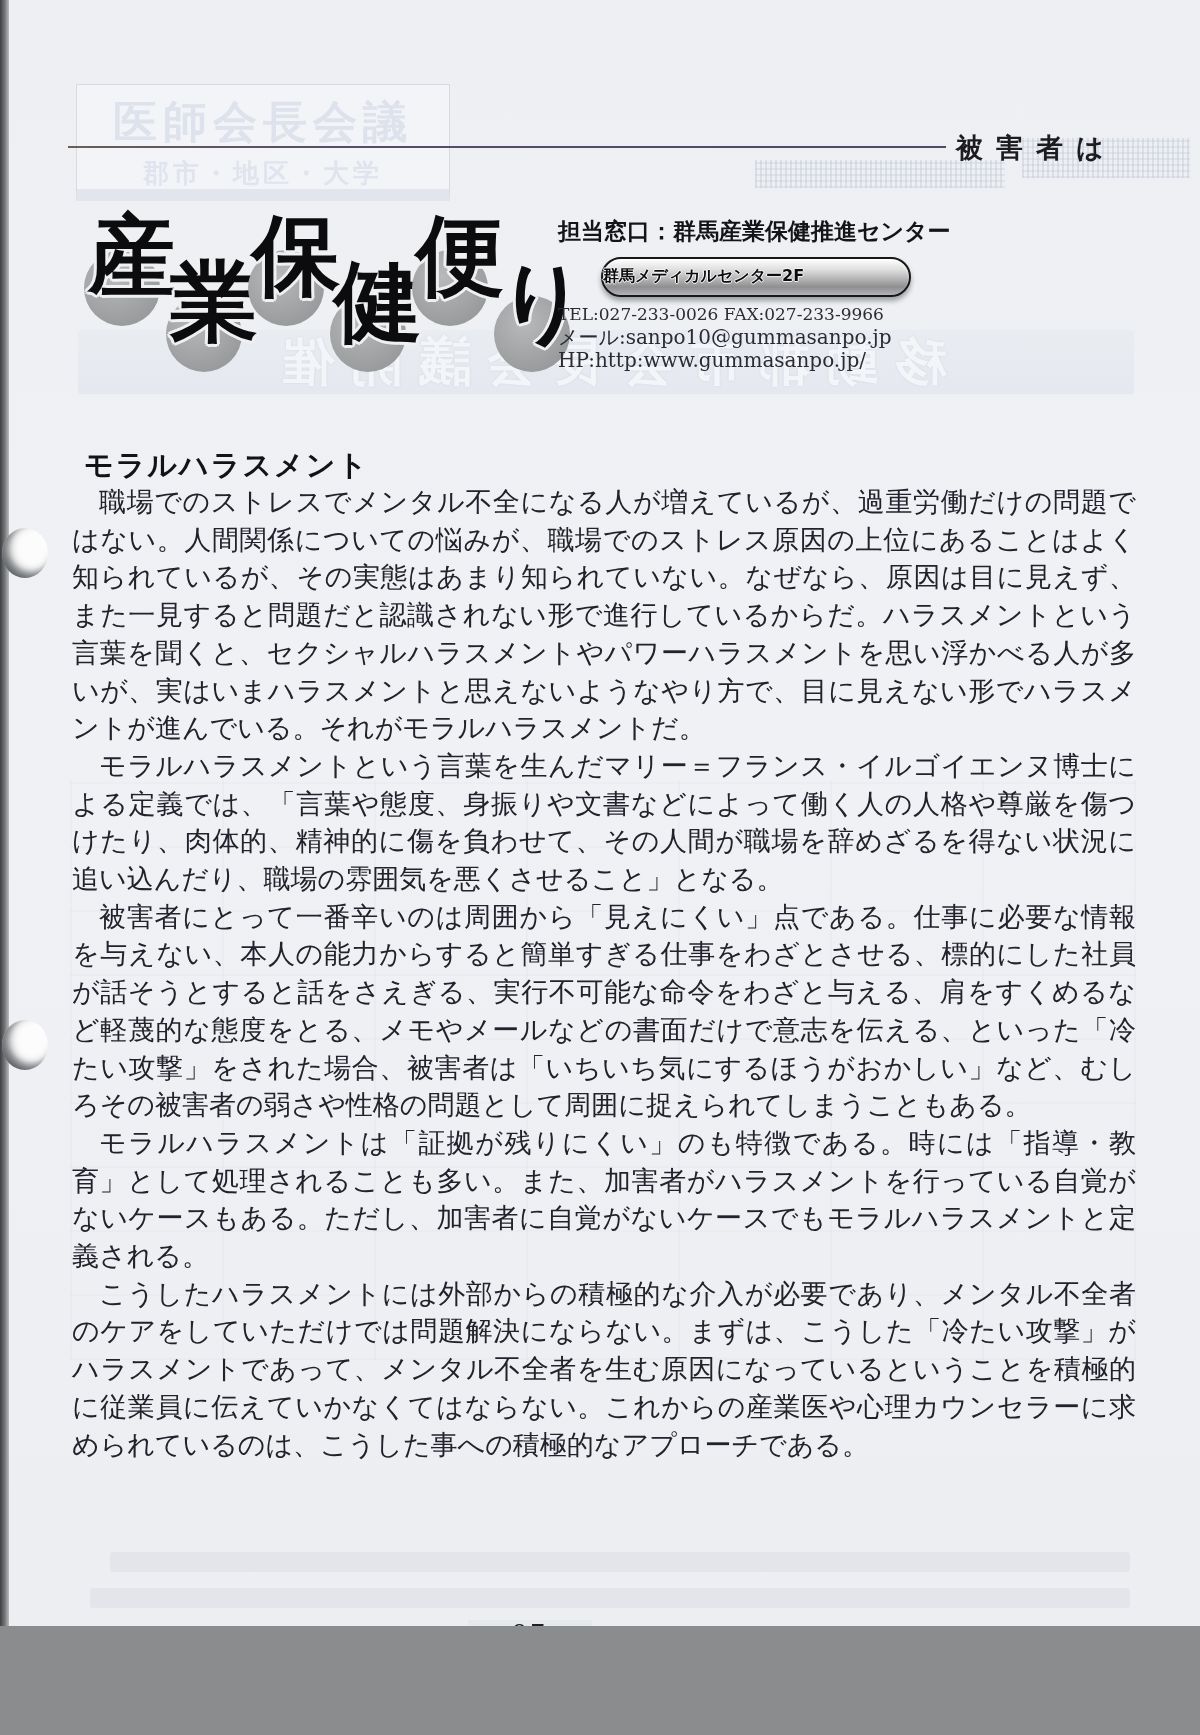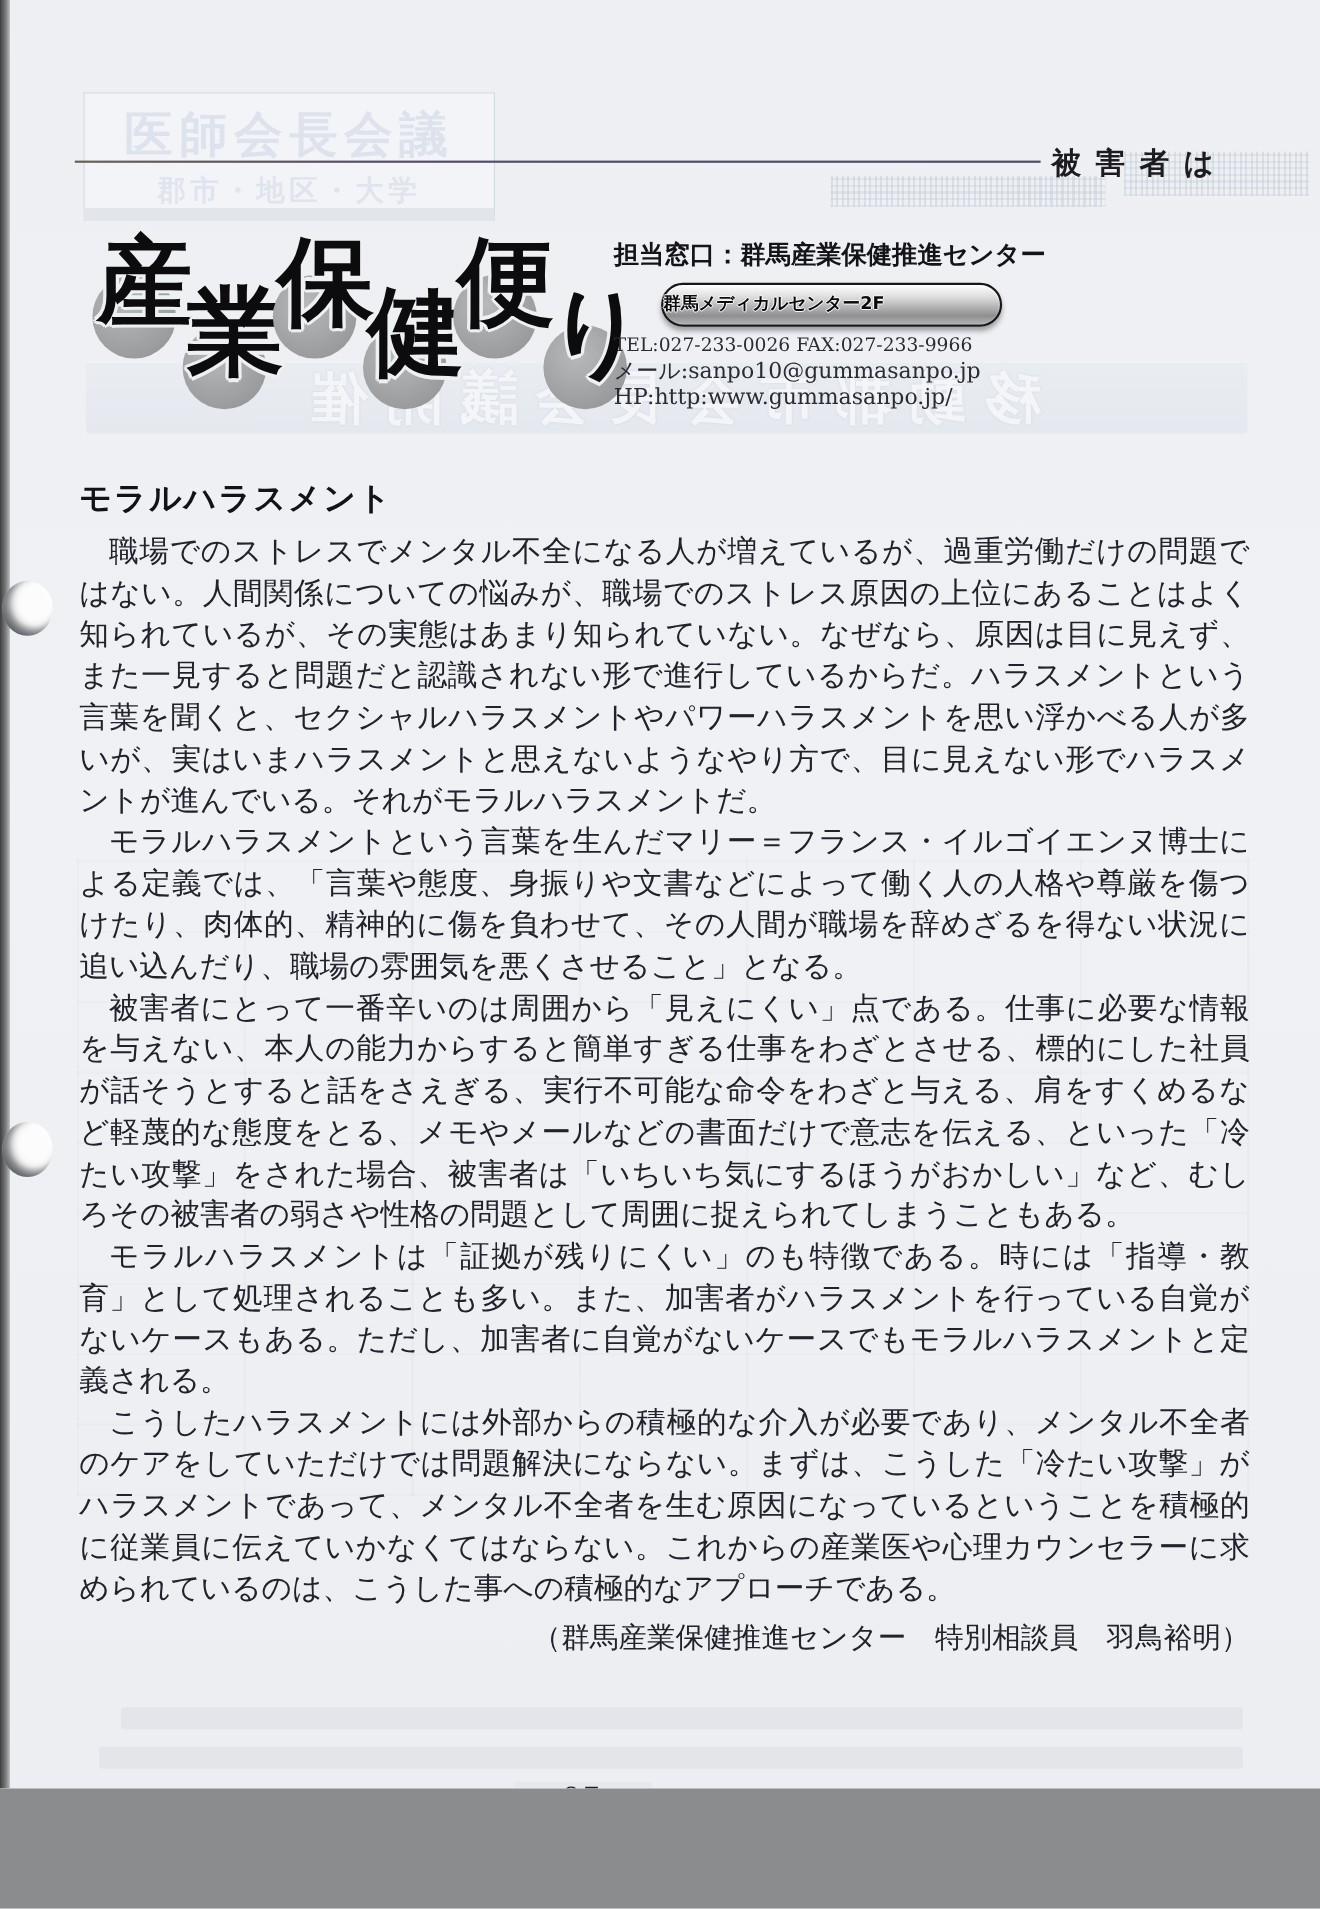--- a/index.html
+++ b/index.html
@@ -69,21 +69,21 @@
     font-size:23px;color:#141418;white-space:nowrap;}
   .pill{margin:10px auto 6px;width:306px;height:36px;line-height:33px;border-radius:20px;
     border:2px solid #17171a;
     background:linear-gradient(180deg,#ffffff 0%,#dedede 30%,#8f8f91 78%,#b3b3b5 100%);
     box-shadow:0 4px 5px rgba(40,42,46,.4), inset 0 1px 2px rgba(255,255,255,.9);
     font-family:"DejaVu Sans",sans-serif;font-weight:900;font-size:16px;color:#0b0b0d;
     text-shadow:-1px 0 0 #f4f4f4,1px 0 0 #f4f4f4,0 -1px 0 #f4f4f4,0 1px 0 #f4f4f4;}
   .contact-line{font-size:17px;color:#2a2b33;line-height:23px;white-space:nowrap;}
   .contact-line.small{font-size:20px;}
   
-  .article-heading{position:absolute;left:72px;top:434px;margin:0;z-index:2;
+  .article-heading{position:absolute;left:72px;top:434px;margin:12px;z-index:2;
     font-family:"DejaVu Sans",sans-serif;font-weight:bold;font-size:29px;
     letter-spacing:2px;color:#121217;}
   .article-body{position:absolute;left:72px;top:483px;width:1064px;z-index:2;
     font-size:27px;line-height:37.7px;text-align:justify;color:#21222b;}
   .article-body p{margin:0;text-indent:1em;}
   .signature{margin-top:8px;text-align:right;font-size:26px;color:#21222b;}
   
   .page-number{position:absolute;left:468px;top:1620px;font-size:24px;
     letter-spacing:3px;color:#1e1f24;z-index:2;background:rgba(222,226,231,.45);padding:0 6px;}
   .journal-info{position:absolute;right:116px;top:1623px;font-size:22px;
@@ -131,19 +131,18 @@
     <div class="contact-line small">HP:http:www.gummasanpo.jp/</div>
   </div>
 
   <h2 class="article-heading">モラルハラスメント</h2>
   <div class="article-body">
     <p>職場でのストレスでメンタル不全になる人が増えているが、過重労働だけの問題ではない。人間関係についての悩みが、職場でのストレス原因の上位にあることはよく知られているが、その実態はあまり知られていない。なぜなら、原因は目に見えず、また一見すると問題だと認識されない形で進行しているからだ。ハラスメントという言葉を聞くと、セクシャルハラスメントやパワーハラスメントを思い浮かべる人が多いが、実はいまハラスメントと思えないようなやり方で、目に見えない形でハラスメントが進んでいる。それがモラルハラスメントだ。</p>
     <p>モラルハラスメントという言葉を生んだマリー＝フランス・イルゴイエンヌ博士による定義では、「言葉や態度、身振りや文書などによって働く人の人格や尊厳を傷つけたり、肉体的、精神的に傷を負わせて、その人間が職場を辞めざるを得ない状況に追い込んだり、職場の雰囲気を悪くさせること」となる。</p>
     <p>被害者にとって一番辛いのは周囲から「見えにくい」点である。仕事に必要な情報を与えない、本人の能力からすると簡単すぎる仕事をわざとさせる、標的にした社員が話そうとすると話をさえぎる、実行不可能な命令をわざと与える、肩をすくめるなど軽蔑的な態度をとる、メモやメールなどの書面だけで意志を伝える、といった「冷たい攻撃」をされた場合、被害者は「いちいち気にするほうがおかしい」など、むしろその被害者の弱さや性格の問題として周囲に捉えられてしまうこともある。</p>
     <p>モラルハラスメントは「証拠が残りにくい」のも特徴である。時には「指導・教育」として処理されることも多い。また、加害者がハラスメントを行っている自覚がないケースもある。ただし、加害者に自覚がないケースでもモラルハラスメントと定義される。</p>
     <p>こうしたハラスメントには外部からの積極的な介入が必要であり、メンタル不全者のケアをしていただけでは問題解決にならない。まずは、こうした「冷たい攻撃」がハラスメントであって、メンタル不全者を生む原因になっているということを積極的に従業員に伝えていかなくてはならない。これからの産業医や心理カウンセラーに求められているのは、こうした事への積極的なアプローチである。</p>
-    <div class="signature">（群馬産業保健推進センター　特別相談員　羽鳥裕明）</div>
   </div>
 
   <div class="page-number">— 87 —</div>
   <div class="journal-info">群馬県医師会報　'11.6　No.755</div>
 
 </div>
 
 </body></html>

